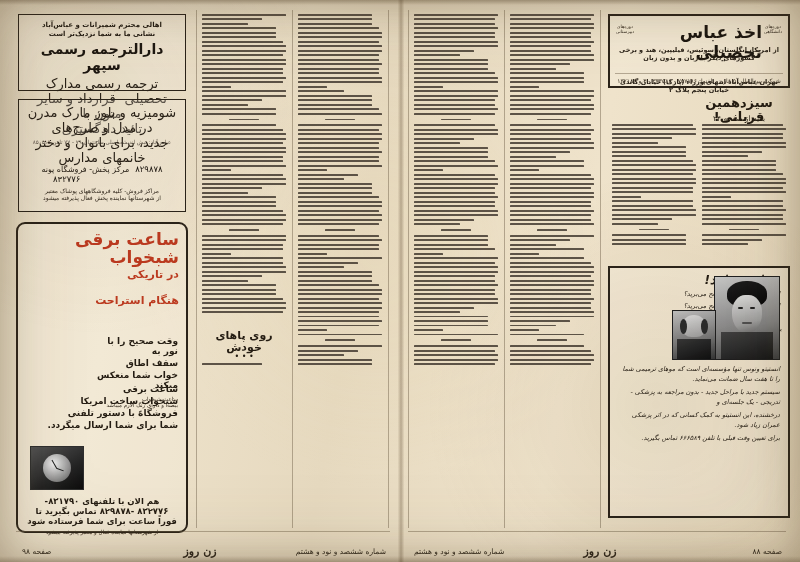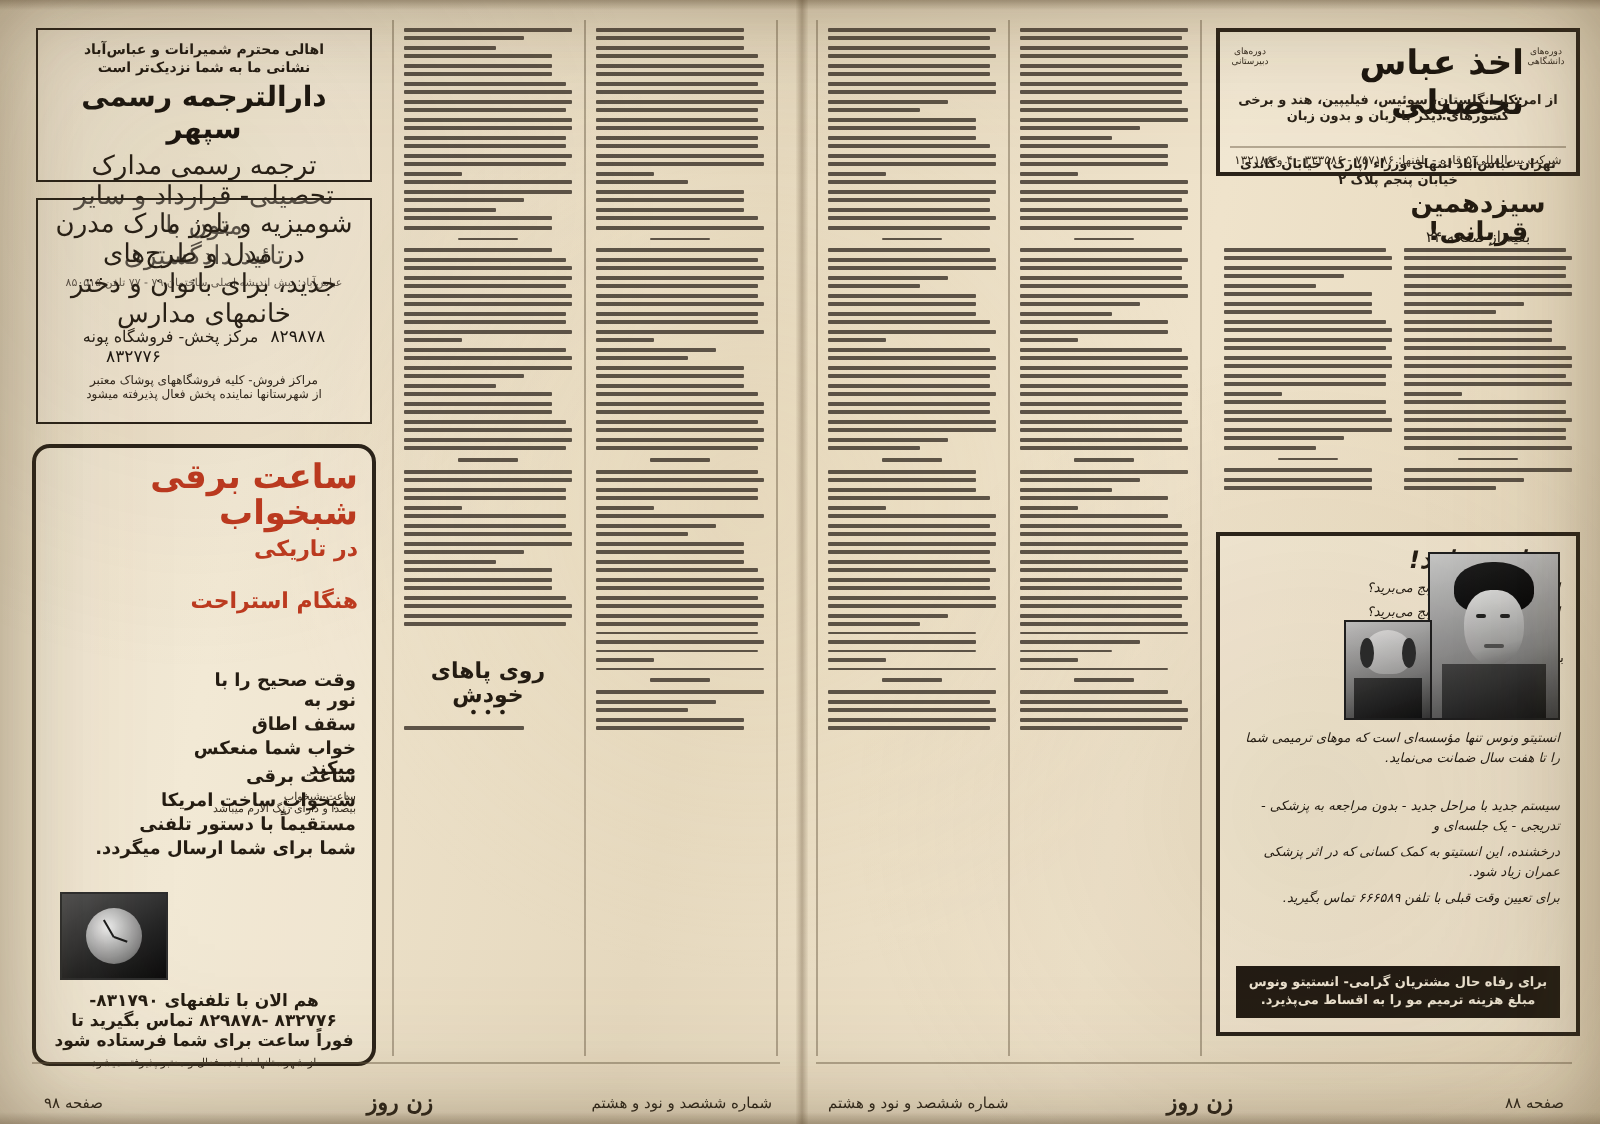--- a/index.html
+++ b/index.html
@@ -115,21 +115,21 @@
         <div style="font-size:9px;font-weight:bold;">وقت صحیح را با نور به</div>
         <div style="font-size:9px;font-weight:bold;margin-top:2px;">سقف اطاق</div>
         <div style="font-size:9px;font-weight:bold;margin-top:2px;">خواب شما منعکس میکند</div>
         <div class="tiny-fa" style="margin-top:6px;font-size:5.5px;">ساعت شبخواب</div>
         <div class="tiny-fa" style="font-size:5.5px;">بیصدا و دارای زنگ آلارم میباشد</div>
       </div>
 
       <div class="fa" style="position:absolute;right:8px;top:160px;width:150px;text-align:right;">
         <div style="font-size:9px;font-weight:bold;">ساعت برقی</div>
         <div style="font-size:9px;font-weight:bold;margin-top:2px;">شبخواب ساخت امریکا</div>
-        <div style="font-size:9px;font-weight:bold;margin-top:2px;">مستقیماً با دستور تلفنی</div>
+        <div style="font-size:9px;font-weight:bold;margin-top:2px;">فروشگاهً با دستور تلفنی</div>
         <div style="font-size:9px;font-weight:bold;margin-top:2px;">شما برای شما ارسال میگردد.</div>
       </div>
 
       <div class="photo" style="left:12px;top:222px;width:52px;height:42px;border:1px solid #3a3128;">
         <div style="position:absolute;inset:0;background:linear-gradient(150deg,#5a544a,#2a2620 65%,#14120f);"></div>
         <div class="dial" style="left:12px;top:7px;width:28px;height:28px;"></div>
         <div class="hand" style="left:26px;top:21px;width:10px;transform:rotate(-120deg);background:#241f18;"></div>
         <div class="hand" style="left:26px;top:21px;width:7px;transform:rotate(20deg);background:#241f18;"></div>
       </div>
 
@@ -360,28 +360,25 @@
         <div style="position:absolute;inset:0;background:linear-gradient(165deg,#c6bdaf,#7f7669 60%,#3e3933);"></div>
         <div style="position:absolute;left:9px;top:4px;width:24px;height:22px;border-radius:50% 50% 40% 40%;
                     background:linear-gradient(165deg,#e0d6c7,#a3988a);"></div>
         <div style="position:absolute;left:7px;top:8px;width:7px;height:15px;border-radius:50%;background:#332e29;"></div>
         <div style="position:absolute;right:7px;top:8px;width:7px;height:15px;border-radius:50%;background:#332e29;"></div>
         <div style="position:absolute;left:4px;top:28px;width:34px;height:20px;background:linear-gradient(160deg,#3f3a34,#17150f);"></div>
       </div>
 
       <div class="fa" style="position:absolute;left:8px;right:8px;top:96px;text-align:right;">
         <div style="font-size:6.5px;font-style:italic;line-height:1.55;">انستیتو ونوس تنها مؤسسه‌ای است که موهای ترمیمی شما را تا هفت سال ضمانت می‌نماید.</div>
-        <div style="font-size:6.5px;font-style:italic;line-height:1.55;margin-top:14px;">سیستم جدید با مراحل جدید - بدون مراجعه به پزشکی - تدریجی - یک جلسه‌ای و</div>
+        <div style="font-size:6.5px;font-style:italic;line-height:1.55;margin-top:3px;">سیستم جدید با مراحل جدید - بدون مراجعه به پزشکی - تدریجی - یک جلسه‌ای و</div>
         <div style="font-size:6.5px;font-style:italic;line-height:1.55;margin-top:3px;">درخشنده، این انستیتو به کمک کسانی که در اثر پزشکی عمران زیاد شود.</div>
         <div style="font-size:6.5px;font-style:italic;line-height:1.55;margin-top:3px;">برای تعیین وقت قبلی با تلفن ۶۶۶۵۸۹ تماس بگیرید.</div>
       </div>
 
-      <div class="banner-blk" style="left:8px;right:8px;bottom:7px;height:26px;">
-        <div class="fa" style="font-size:6.5px;font-weight:bold;text-align:center;padding:0 4px;line-height:1.45;">برای رفاه حال مشتریان گرامی- انستیتو ونوس مبلغ هزینه ترمیم مو را به اقساط می‌پذیرد.</div>
-      </div>
     </div>
 
     <div class="vrule" style="left:8px;top:10px;bottom:34px;"></div>
     <div class="vrule" style="left:104px;top:10px;bottom:34px;"></div>
     <div class="vrule" style="left:200px;top:10px;bottom:34px;"></div>
 
     <div class="col ftxt" id="rc1" style="left:14px;top:14px;width:84px;height:495px;">
         <div class="ln s1"></div>
         <div class="ln s2"></div>
         <div class="ln s2"></div>

